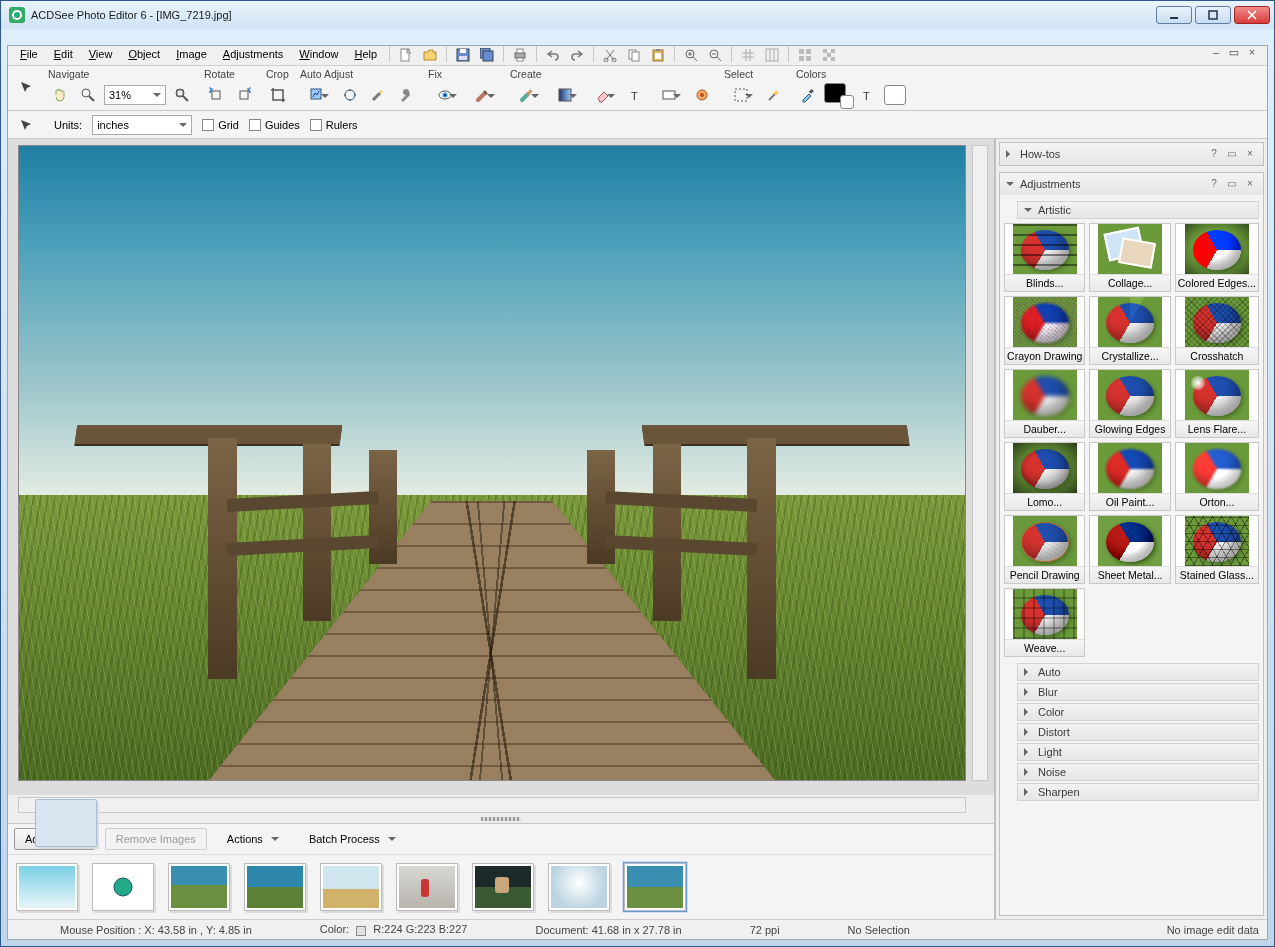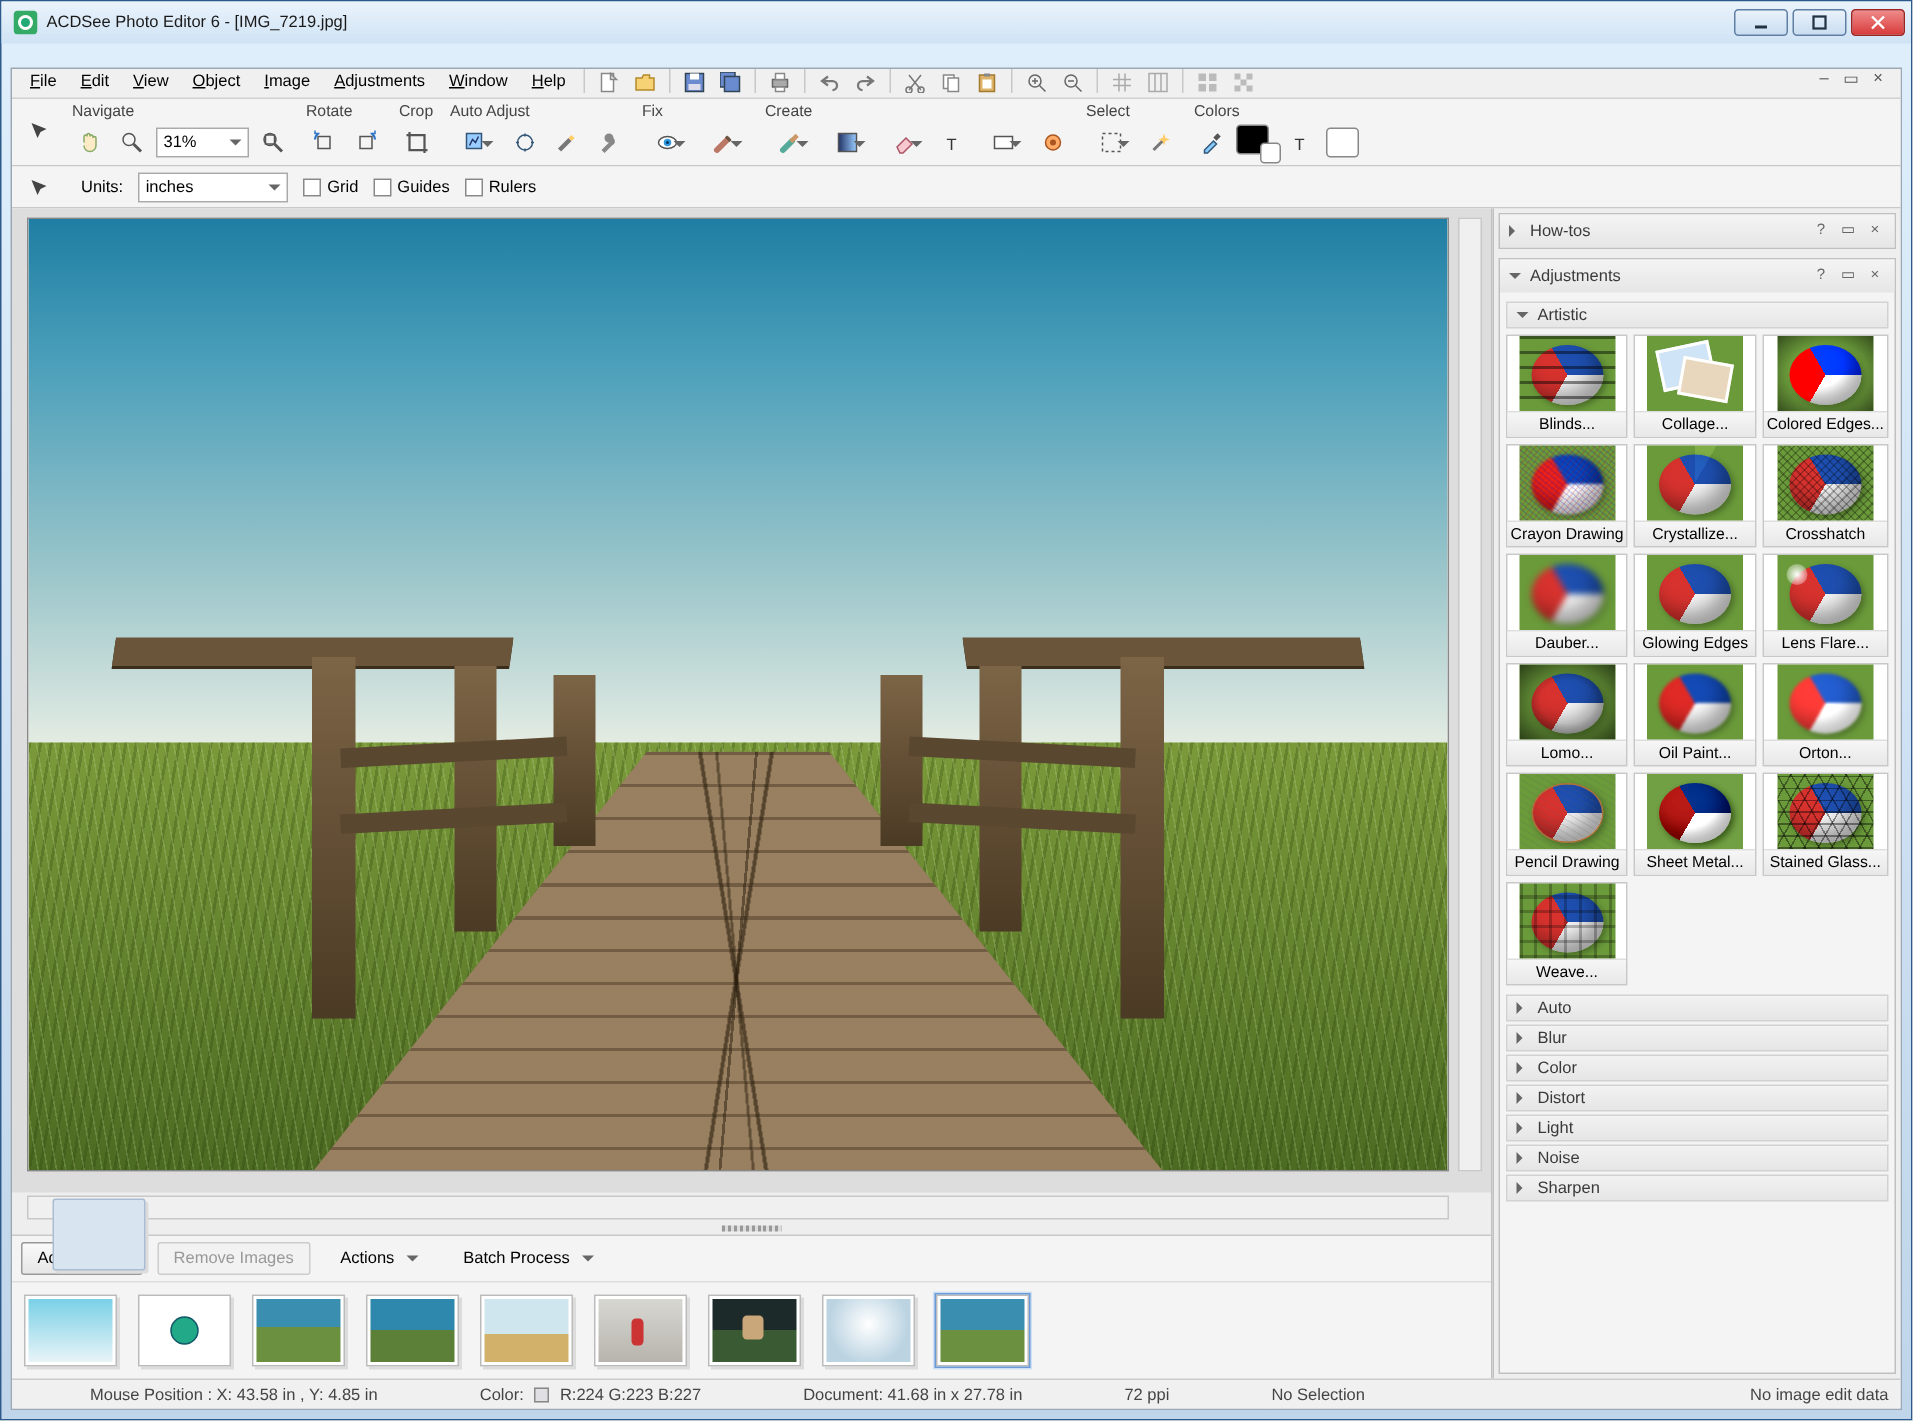--- a/index.html
+++ b/index.html
@@ -97,21 +97,21 @@
 .sidepanel { width:272px; background:#eee; display:flex; flex-direction:column; border-left:1px solid #c0c0c0; }
 .panel { border:1px solid #c0c0c0; margin:3px; background:#f4f4f4; }
 .panel-header { height:22px; background:linear-gradient(#f4f4f4,#e6e6e6); display:flex; align-items:center; padding:0 6px; color:#3a3a3a; }
 .panel-header .tri { margin-right:6px; width:0; height:0; border:4px solid transparent; }
 .panel-header .tri.right { border-left-color:#666; }
 .panel-header .tri.down { border-top-color:#666; margin-top:4px; }
 .panel-header .spacer { flex:1; }
 .panel-header .hicon { width:14px; height:12px; margin-left:4px; color:#666; font-size:10px; text-align:center; line-height:12px; }
 .panel-body { padding:4px; }
 
-.sect-head { height:18px; background:linear-gradient(#f2f2f2,#e6e6e6); border:1px solid #d2d2d2; display:flex; align-items:center; padding:0 6px; color:#3a3a3a; margin-top:2px; }
+.sect-head { height:18px; background:linear-gradient(#f2f2f2,#e6e6e6); border:1px solid #d2d2d2; display:flex; align-items:center; padding:0 6px; color:#3a3a3a; margin-top:2px;margin-left:13px; }
 .sect-head .tri { margin-right:6px; width:0; height:0; border:4px solid transparent; border-left-color:#666; }
 .sect-head.open .tri { border-left-color:transparent; border-top-color:#666; margin-top:4px; }
 
 .fx-grid { display:grid; grid-template-columns: repeat(3, 1fr); gap:4px; padding:4px 0; }
 .fx { border:1px solid #c8c8c8; background:#fff; display:flex; flex-direction:column; align-items:center; }
 .fx .swatch { width:64px; height:50px; background:#6a9a3a; position:relative; overflow:hidden; }
 .fx .swatch .ball { position:absolute; left:8px; top:6px; width:48px; height:40px; border-radius:50%; background:conic-gradient(from 210deg,#d7322e 0 120deg,#1e4fb0 120deg 240deg,#f4f4f4 240deg 360deg); box-shadow:inset -6px -8px 12px rgba(0,0,0,.35), 2px 2px 4px rgba(0,0,0,.3); }
 .fx .cap { font-size:10.5px; padding:2px 2px; width:100%; text-align:center; white-space:nowrap; overflow:hidden; text-overflow:ellipsis; background:linear-gradient(#f6f6f6,#e8e8e8); border-top:1px solid #ddd; }
 
 

